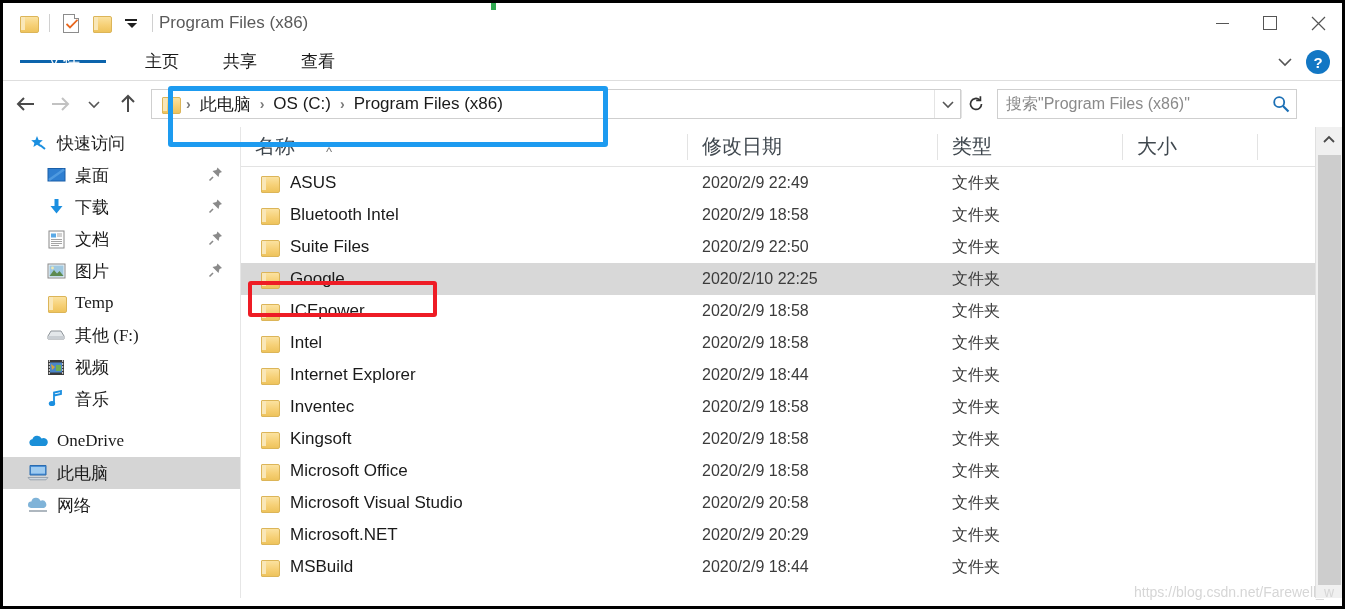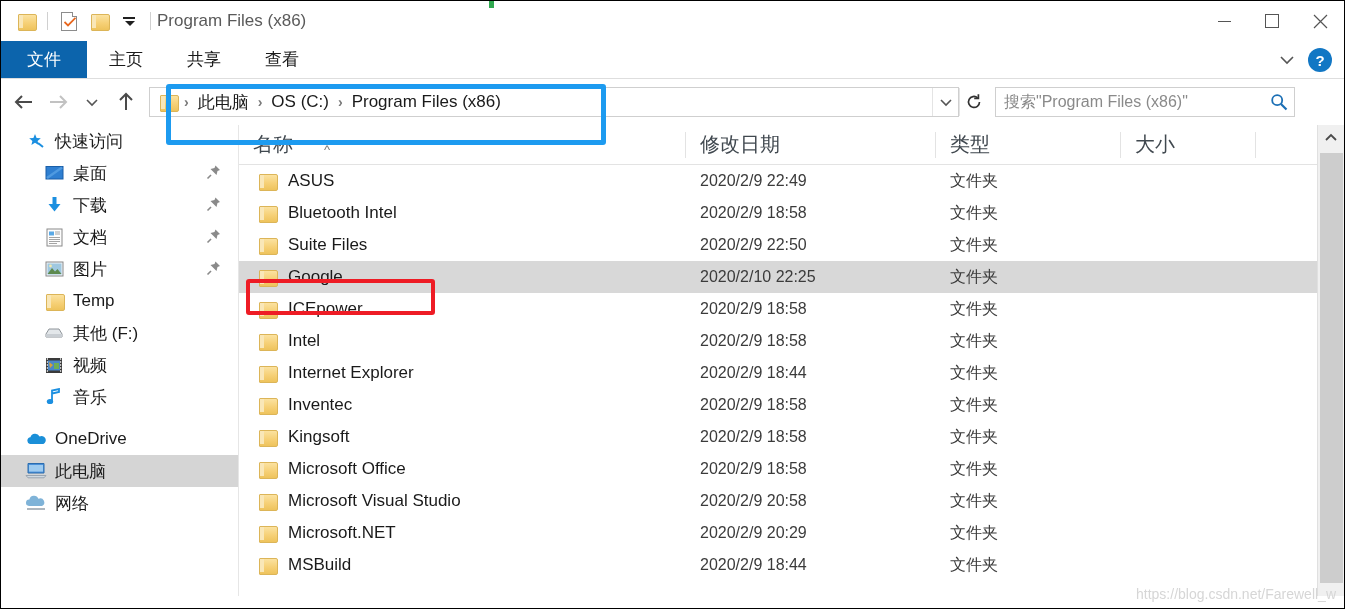--- a/index.html
+++ b/index.html
@@ -6,21 +6,21 @@
   html, body {
     width: 1345px; height: 609px;
     overflow: hidden;
     background: #ffffff;
     font-family: "Liberation Sans", "DejaVu Sans", sans-serif;
   }
   #window {
     position: relative;
     width: 1345px; height: 609px;
     background: #ffffff;
-    border: 1px solid #000000;
+    border: 3px solid #000000;
     overflow: hidden;
   }
 
   
   #titlebar {
     position: relative;
     height: 40px;
     background: #ffffff;
     display: flex;
     align-items: center;
@@ -114,21 +114,21 @@
   .rtab {
     display: flex; align-items: center; justify-content: center;
     padding: 0 22px;
     font-size: 17px; color: #1a1a1a;
     white-space: nowrap;
   }
   .rtab.file {
     background: #0c64ac;
     color: #ffffff;
     padding: 0 26px;
-    margin: 0;
+    margin: 17px;
   }
   #ribbon-right {
     position: absolute; right: 4px; top: 0;
     height: 38px; display: flex; align-items: center; gap: 10px;
     padding-right: 8px;
   }
   .ribbon-chev { width: 22px; height: 22px; position: relative; }
   #help-btn {
     width: 24px; height: 24px; border-radius: 50%;
     background: #1277c4; color: #fff;
@@ -197,20 +197,21 @@
 
   
   #body { position: relative; display: flex; height: 471px; }
 
   #navpane {
     width: 238px; height: 471px;
     background: #ffffff;
     border-right: 1px solid #e6e6e6;
     position: relative;
     overflow: hidden;
+    font-family: Liberation Serif, serif;
   }
   .navitem {
     display: flex; align-items: center;
     height: 32px;
     padding-left: 20px;
     position: relative;
   }
   .navitem.l2 { padding-left: 42px; }
   .navitem.sel { background: #d5d5d5; }
   .nav-ico {

